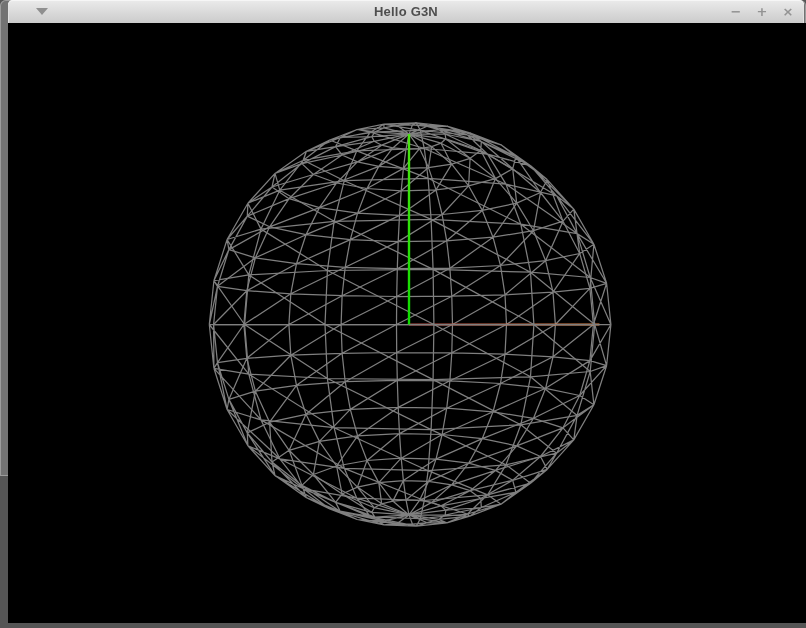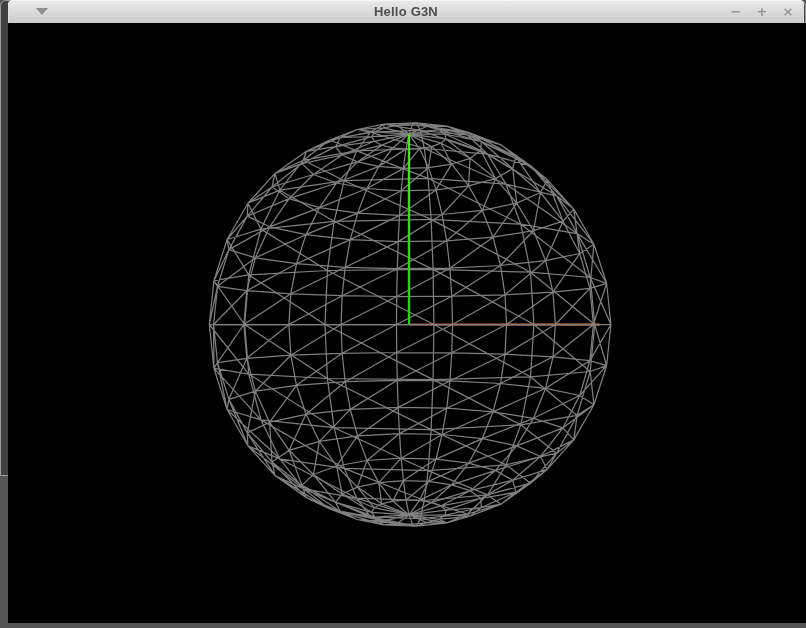--- a/index.html
+++ b/index.html
@@ -9,21 +9,21 @@
     height: 628px;
     overflow: hidden;
     background: #555;
     font-family: "Liberation Sans", "DejaVu Sans", sans-serif;
   }
   .window {
     position: relative;
     width: 806px;
     height: 476px;
     box-sizing: border-box;
-    background: #404040;
+    background: #737373;
     border-radius: 6px 6px 0 0;
     box-shadow: inset 0 0 0 1px #9c9c9c;
     padding: 0 2px 5px 8px;
   }
   .titlebar {
     position: relative;
     height: 23px;
     border-radius: 5px 5px 0 0;
     background: linear-gradient(#ebebeb, #cbcbcb);
     box-shadow: inset 0 1px 0 #f6f6f6, inset 1px 0 0 #e2e2e2, inset -1px 0 0 #e2e2e2;

